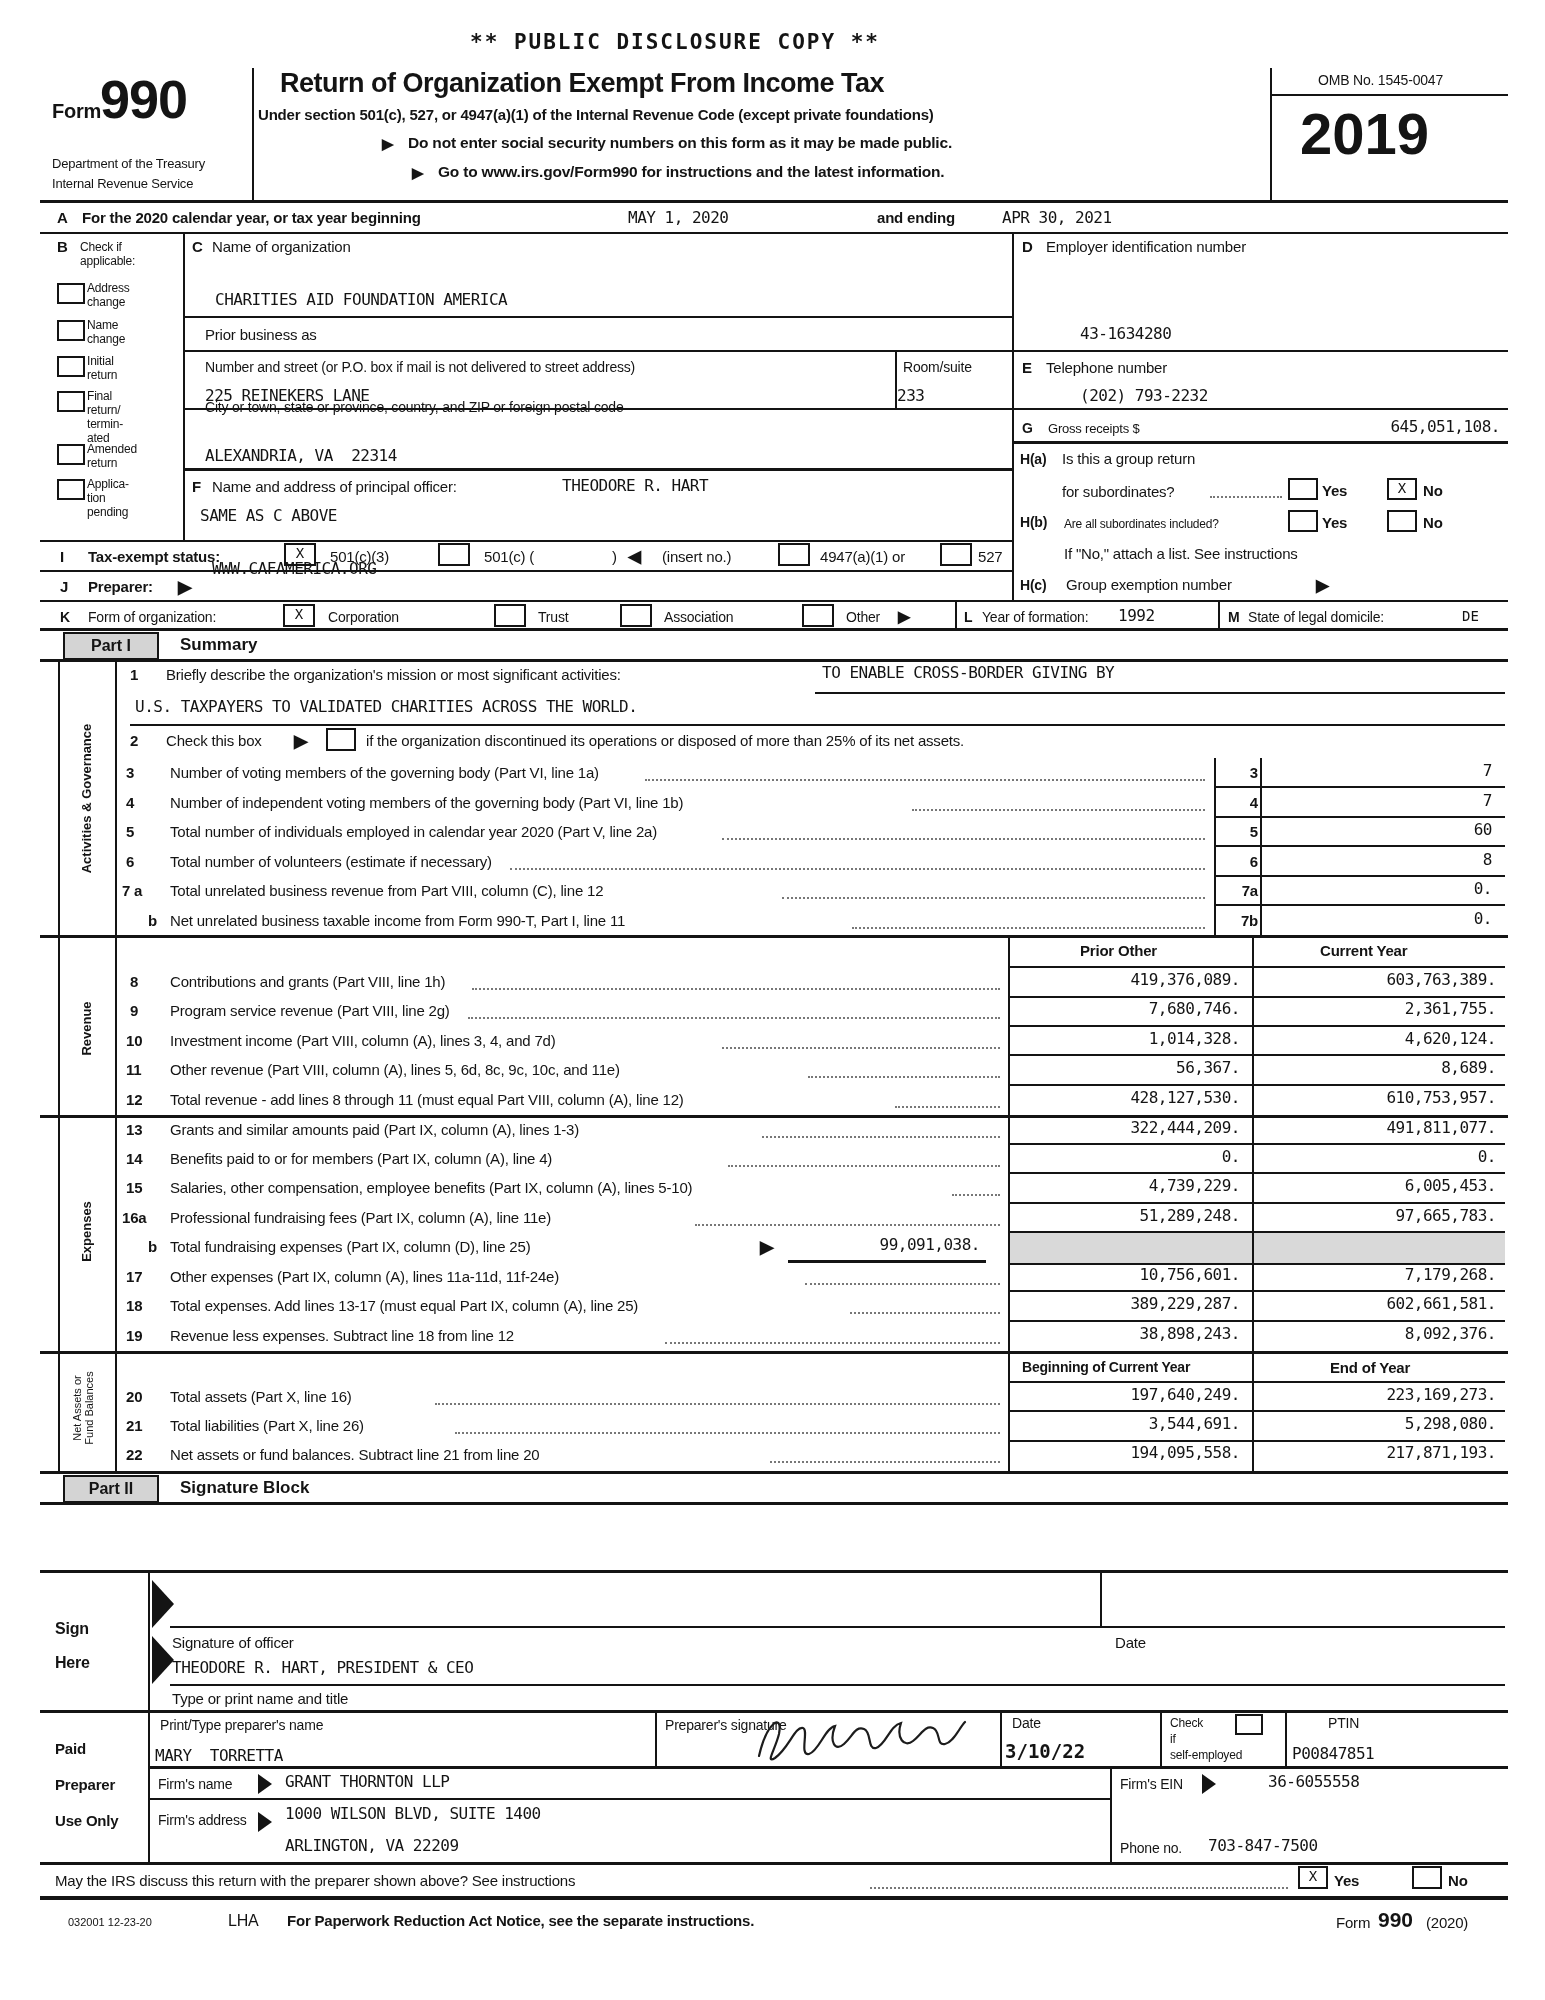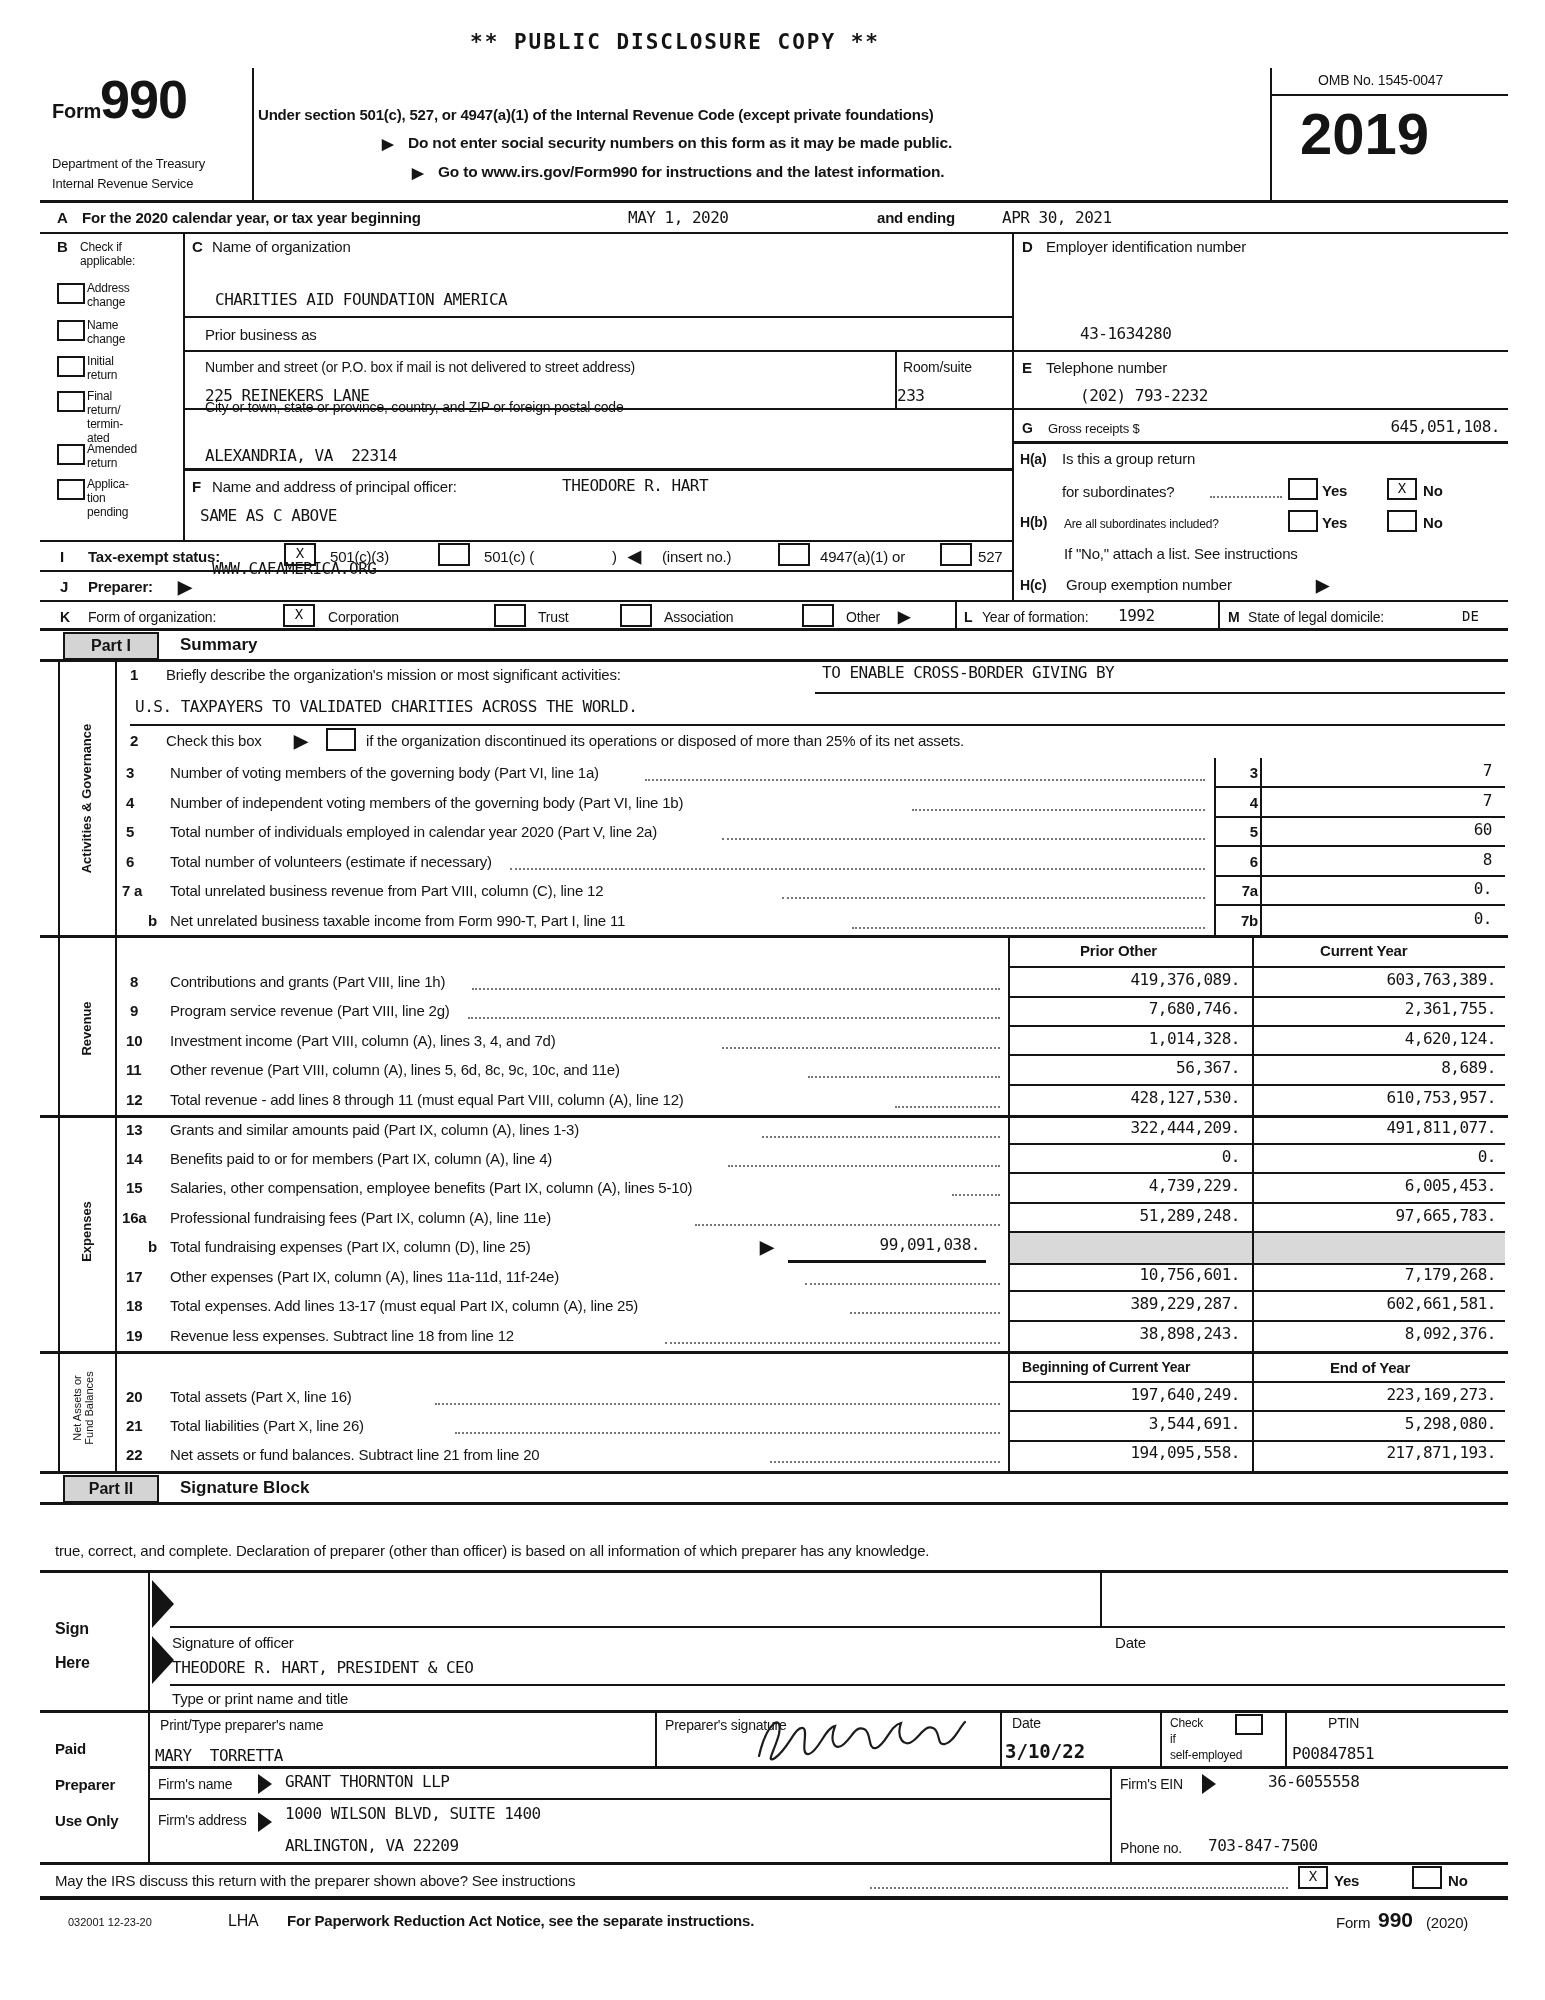--- a/index.html
+++ b/index.html
@@ -34,20 +34,21 @@
 <body>
 
 <div class="page">
 
   <div class="t disc" style="left:470px;top:30px">** PUBLIC DISCLOSURE COPY **</div>
   <div class="t l15 b" style="left:52px;top:100px;font-size:20px">Form</div>
   <div class="t big990" style="left:100px;top:68px">990</div>
   <div class="t l13" style="left:52px;top:156px">Department of the Treasury</div>
   <div class="t l13" style="left:52px;top:176px">Internal Revenue Service</div>
   <div class="vl" style="left:252px;top:68px;width:2px;height:132px"></div>
+  <div class="t title" style="left:280px;top:68px">Return of Organization Exempt From Income Tax</div>
   <div class="t sub" style="left:258px;top:106px">Under section 501(c), 527, or 4947(a)(1) of the Internal Revenue Code (except private foundations)</div>
   <span class="t l15 b" style="left:382px;top:135px">▶</span>
   <div class="t sub" style="left:408px;top:134px;font-size:15.5px">Do not enter social security numbers on this form as it may be made public.</div>
   <span class="t l15 b" style="left:412px;top:164px">▶</span>
   <div class="t sub" style="left:438px;top:163px;font-size:15.5px">Go to www.irs.gov/Form990 for instructions and the latest information.</div>
   <div class="vl" style="left:1270px;top:68px;width:2px;height:132px"></div>
   <div class="t l14" style="left:1318px;top:72px">OMB No. 1545-0047</div>
   <div class="hl" style="left:1270px;top:94px;width:238px;height:2px"></div>
   <div class="t year" style="left:1300px;top:100px">2019</div>
   <div class="hl" style="left:40px;top:200px;width:1468px;height:3px"></div>
@@ -372,21 +373,20 @@
   <div class="t l15" style="left:170px;top:1446px">Net assets or fund balances. Subtract line 21 from line 20</div>
   <div class="leader" style="left:770px;top:1460px;width:230px"></div>
   <div class="t m ra" style="left:1015px;top:1443px;width:225px">194,095,558.</div>
   <div class="t m ra" style="left:1258px;top:1443px;width:238px">217,871,193.</div>
 
   <div class="hl" style="left:40px;top:1471px;width:1468px;height:3px"></div>
   <div class="plabel" style="left:63px;top:1475px;width:92px;height:24px">Part II</div>
   <div class="t ptitle" style="left:180px;top:1478px">Signature Block</div>
   <div class="hl" style="left:40px;top:1502px;width:1468px;height:3px"></div>
 
-  <div class="t l15" style="left:55px;top:1542px">true, correct, and complete. Declaration of preparer (other than officer) is based on all information of which preparer has any knowledge.</div>
   <div class="hl" style="left:40px;top:1570px;width:1468px;height:3px"></div>
 
   <div class="vl" style="left:148px;top:1570px;width:2px;height:142px"></div>
   <div class="t l15 b" style="left:55px;top:1620px;font-size:16px">Sign</div>
   <div class="t l15 b" style="left:55px;top:1654px;font-size:16px">Here</div>
   <div class="tri" style="left:152px;top:1580px;border-top:24px solid transparent;border-bottom:24px solid transparent;border-left:22px solid #141414"></div>
   <div class="tri" style="left:152px;top:1636px;border-top:24px solid transparent;border-bottom:24px solid transparent;border-left:22px solid #141414"></div>
   <div class="vl" style="left:1100px;top:1570px;width:2px;height:58px"></div>
   <div class="hl" style="left:170px;top:1626px;width:1335px;height:2px"></div>
   <div class="t l15" style="left:172px;top:1634px">Signature of officer</div>

